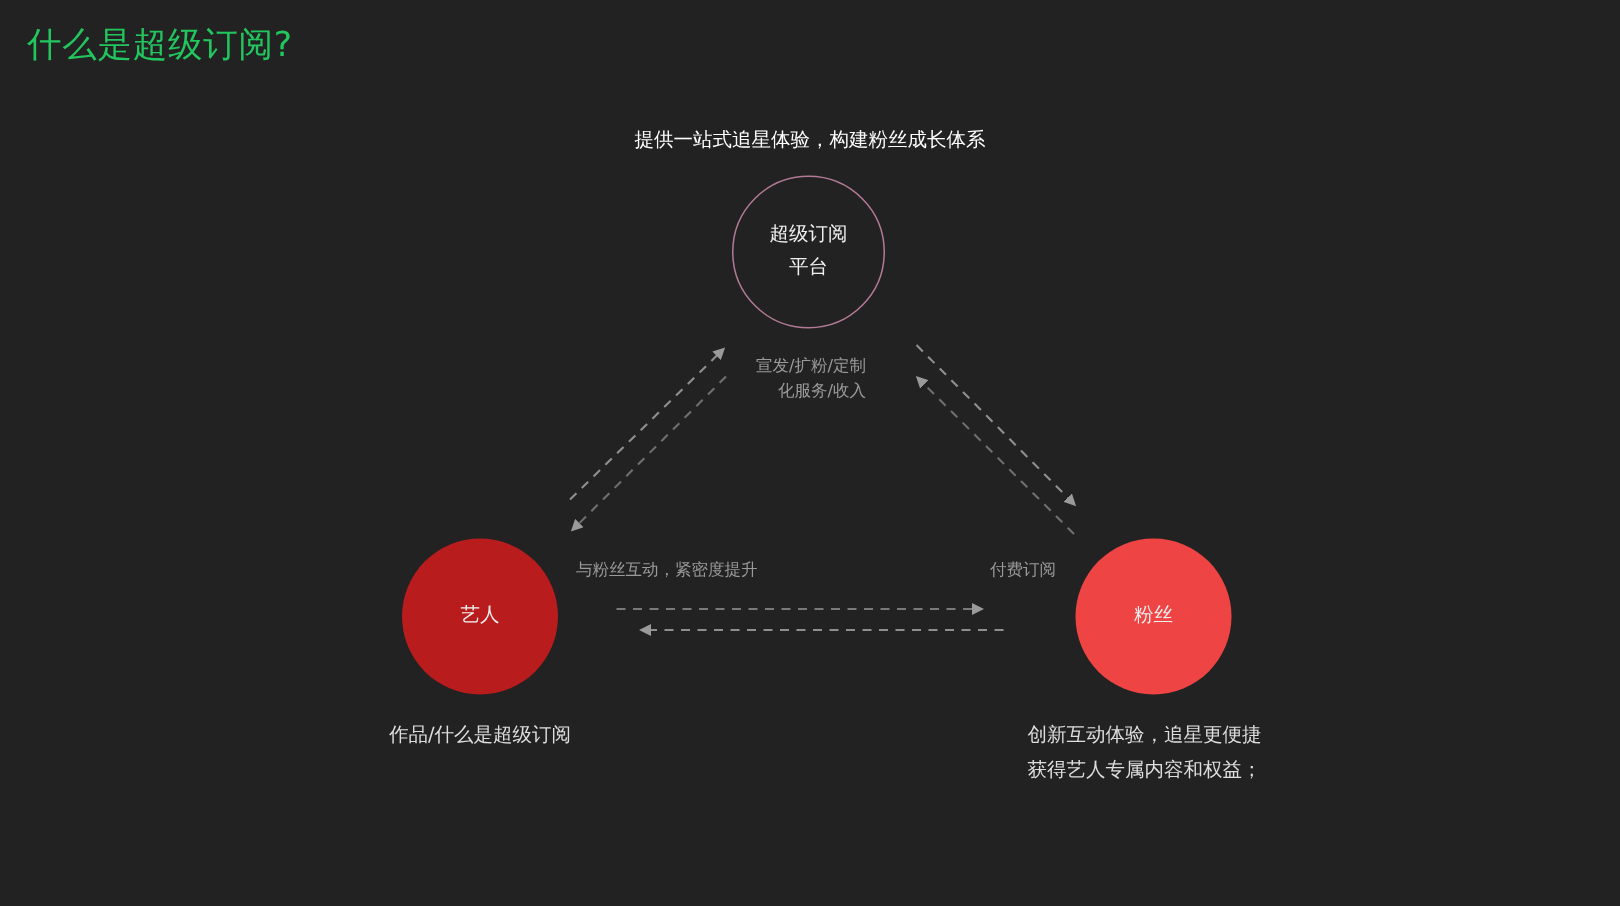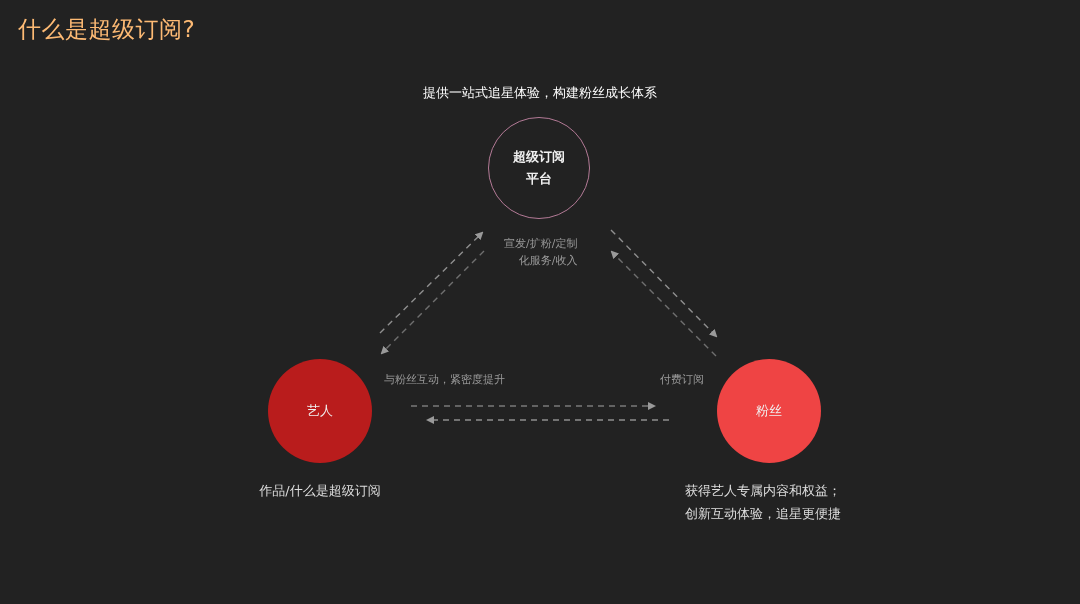--- a/index.html
+++ b/index.html
@@ -1,23 +1,23 @@
 <!DOCTYPE html>
 <html><head>
 <meta charset="utf-8">
 <style>
   html, body { margin:0; padding:0; }
   body {
     width:1080px; height:604px; background:#222222; position:relative; overflow:hidden;
     font-family: "DejaVu Sans", "Liberation Sans", sans-serif; color:#e6e6e6;
   }
-  .title { position:absolute; left:18px; top:14px; font-size:23px; color:#fdba74; letter-spacing:0.5px; }
+  .title { position:absolute; left:18px; top:14px; font-size:23px; color:#22c55e; letter-spacing:0.5px; }
   .tagline { position:absolute; left:0; width:1080px; top:84px; text-align:center; font-size:13px; color:#ffffff; }
   .node { position:absolute; border-radius:50%; display:flex; align-items:center; justify-content:center; text-align:center; font-size:13px; color:#f0f0f0; line-height:22px; }
-  .node-platform { left:488px; top:117px; width:102px; height:102px; border:1.6px solid #b37a96; box-sizing:border-box;font-weight:bold; }
+  .node-platform { left:488px; top:117px; width:102px; height:102px; border:1.6px solid #b37a96; box-sizing:border-box; }
   .node-artist { left:268px; top:359px; width:104px; height:104px; background:#b91c1c; }
   .node-fan { left:717px; top:359px; width:104px; height:104px; background:#ef4444; }
   .lbl { position:absolute; font-size:11px; color:#9a9a9a; line-height:17px; white-space:nowrap; }
   .desc { position:absolute; font-size:13px; color:#dedede; line-height:23px; white-space:nowrap; text-align:center; }
   svg.arrows { position:absolute; left:0; top:0; }
 </style>
 </head>
 <body>
 
 <div class="title">什么是超级订阅?</div>
@@ -66,15 +66,15 @@
 </div>
 
 <div class="lbl" style="left:384px; top:371px;">与粉丝互动，紧密度提升</div>
 <div class="lbl" style="left:660px; top:371px;">付费订阅</div>
 
 <div class="desc" style="left:220px; width:200px; top:479px;">
   <div>作品/什么是超级订阅</div>
 </div>
 
 <div class="desc" style="left:663px; width:200px; top:479px;">
+  <div>创新互动体验，追星更便捷</div>
   <div>获得艺人专属内容和权益；</div>
-  <div>创新互动体验，追星更便捷</div>
 </div>
 
 </body></html>

